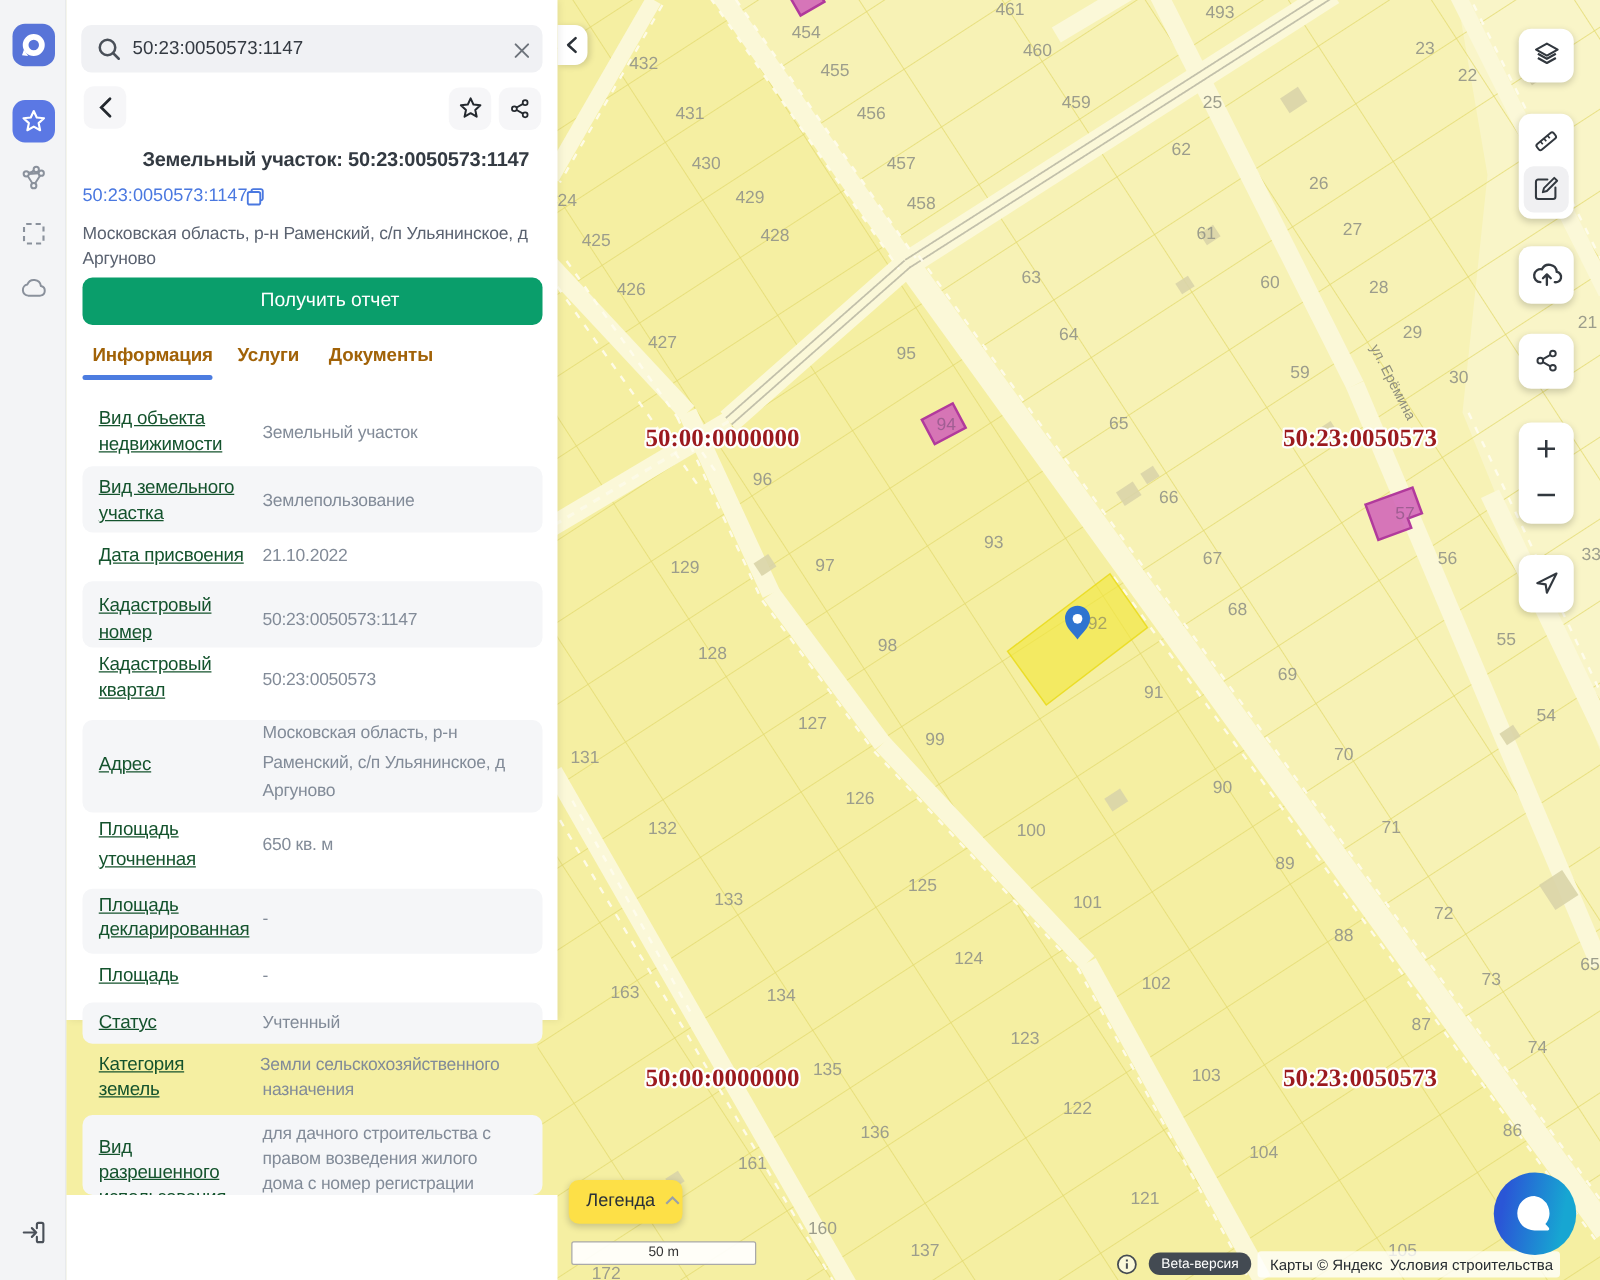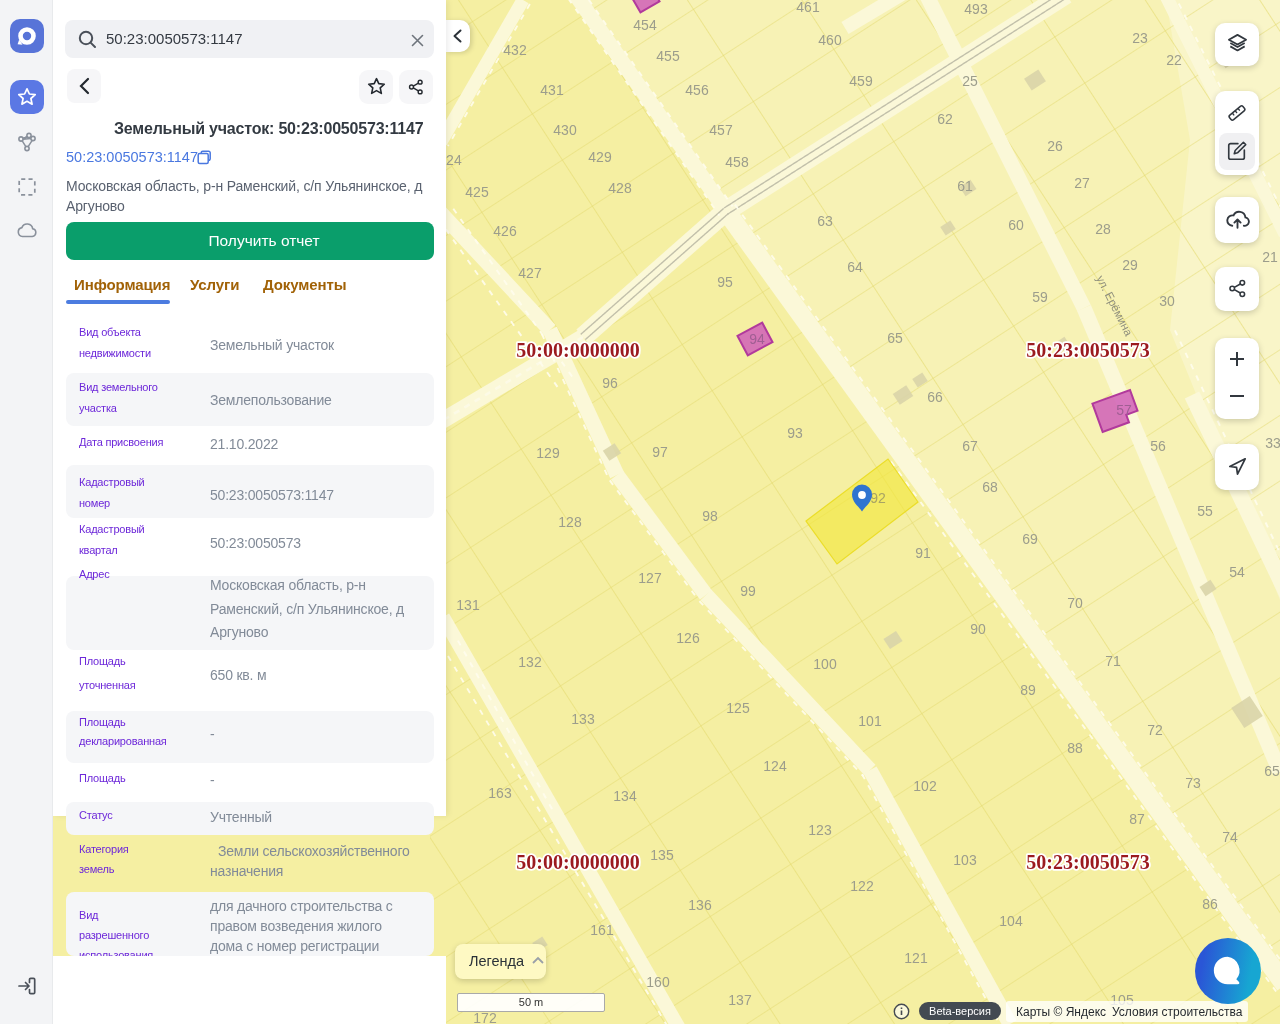--- a/index.html
+++ b/index.html
@@ -10,25 +10,25 @@
 .sbtn { position:absolute; left:10px; width:34px; height:34px; border-radius:10px; }
 #search { position:absolute; left:12px; top:20px; width:369px; height:38px; background:#f0f1f4; border-radius:8px; }
 .sqbtn { position:absolute; width:34px; height:34px; background:#f6f6f8; border-radius:9px; }
 #title { position:absolute; left:13px; top:120px; width:372px; font-size:16px; font-weight:600; color:#333a42; letter-spacing:-0.2px;margin-left:48px; }
 #cadlink { position:absolute; left:13px; top:149px; font-size:14.5px; color:#4a78e0; letter-spacing:0px; }
 #addr { position:absolute; left:13px; top:176px; width:378px; font-size:14px; line-height:20px; color:#5a6270; letter-spacing:-0.15px; }
 #repbtn { position:absolute; left:13px; top:222px; width:368px; height:38px; background:#0a9e6b; border-radius:8px; color:#fff; font-size:15.5px; font-weight:500; text-align:center; line-height:38px;padding-left:28px; }
 .tab { position:absolute; top:276px; font-size:15px; font-weight:600; color:#a16207; letter-spacing:-0.1px; }
 #tabline { position:absolute; left:13px; top:300px; width:104px; height:4px; background:#4c7ce0; border-radius:2px; }
 .grow { position:absolute; left:13px; width:368px; background:#f5f6f8; border-radius:8px; }
-.lab { position:absolute; font-size:11px; font-weight:500; color:#6d28d9; white-space:nowrap; letter-spacing:-0.2px; }
+.lab { position:absolute; font-size:15px; font-weight:500; color:#14532d; white-space:nowrap; letter-spacing:-0.2px;text-decoration:underline; }
 .val { position:absolute; font-size:14px; color:#828b98; white-space:nowrap; letter-spacing:-0.2px; }
 #fade { position:absolute; left:0; top:956px; width:393px; height:72px; background:#fff; }
 .mbtn { position:absolute; left:1215px; width:44px; background:#fff; border-radius:10px; box-shadow:0 2px 6px rgba(0,0,0,.18); }
-#legend { position:absolute; left:455px; top:944px; width:91px; height:35px; background:#fef9c3; border-radius:8px; box-shadow:0 2px 6px rgba(0,0,0,.18); font-size:14.5px; color:#2a3138; line-height:35px; padding-left:14px; }
+#legend { position:absolute; left:455px; top:944px; width:91px; height:35px; background:#fde047; border-radius:8px; box-shadow:0 2px 6px rgba(0,0,0,.18); font-size:14.5px; color:#2a3138; line-height:35px; padding-left:14px; }
 #scale { position:absolute; left:457px; top:993px; width:148px; height:19px; background:rgba(255,255,255,.92); border:1px solid #a9a9a9; border-radius:2px; font-size:11px; color:#333; text-align:center; line-height:17px; }
 #attrbg { position:absolute; left:1006px; top:1001px; width:242px; height:21px; background:rgba(255,255,255,.78); border-radius:3px; }
 .attr { position:absolute; top:1005px; font-size:12px; color:#262b30; }
 #beta { position:absolute; left:919px; top:1002px; width:82px; height:18px; background:#434a52; border-radius:9px; color:#fff; font-size:11px; text-align:center; line-height:18px; }
 #chat { position:absolute; left:1195px; top:938px; width:66px; height:66px; border-radius:50%; background:linear-gradient(100deg,#2a56d6 15%,#17a6d2 80%); }
 #collapse { position:absolute; left:446px; top:20px; width:24px; height:32px; background:#fff; border-radius:0 10px 10px 0; box-shadow:2px 1px 5px rgba(0,0,0,.15); }
 svg.ic { position:absolute; }
 </style></head>
 <body>
 <div id="stage">
@@ -313,39 +313,39 @@
 <div class="lab" style="left:26px;top:436px">Дата присвоения</div>
 <div class="val" style="left:157px;top:436px">21.10.2022</div>
 <div class="grow" style="top:465px;height:53px"></div>
 <div class="lab" style="left:26px;top:476px">Кадастровый</div>
 <div class="lab" style="left:26px;top:497px">номер</div>
 <div class="val" style="left:157px;top:487px">50:23:0050573:1147</div>
 <div class="lab" style="left:26px;top:523px">Кадастровый</div>
 <div class="lab" style="left:26px;top:544px">квартал</div>
 <div class="val" style="left:157px;top:535px">50:23:0050573</div>
 <div class="grow" style="top:576px;height:74px"></div>
-<div class="lab" style="left:26px;top:568px">Адрес</div>
+<div class="lab" style="left:26px;top:603px">Адрес</div>
 <div class="val" style="left:157px;top:577px">Московская область, р-н</div>
 <div class="val" style="left:157px;top:601px">Раменский, с/п Ульянинское, д</div>
 <div class="val" style="left:157px;top:624px">Аргуново</div>
 <div class="lab" style="left:26px;top:655px">Площадь</div>
 <div class="lab" style="left:26px;top:679px">уточненная</div>
 <div class="val" style="left:157px;top:667px">650 кв. м</div>
 <div class="grow" style="top:711px;height:52px"></div>
 <div class="lab" style="left:26px;top:716px">Площадь</div>
 <div class="lab" style="left:26px;top:735px">декларированная</div>
 <div class="val" style="left:157px;top:726px">-</div>
 <div class="lab" style="left:26px;top:772px">Площадь</div>
 <div class="val" style="left:157px;top:772px">-</div>
 <div class="grow" style="top:802px;height:33px"></div>
 <div class="lab" style="left:26px;top:809px">Статус</div>
 <div class="val" style="left:157px;top:809px">Учтенный</div>
 <div class="lab" style="left:26px;top:843px">Категория</div>
 <div class="lab" style="left:26px;top:863px">земель</div>
-<div class="val" style="left:165px;top:843px">Земли сельскохозяйственного</div>
+<div class="val" style="left:155px;top:843px">Земли сельскохозяйственного</div>
 <div class="val" style="left:157px;top:863px">назначения</div>
 <div class="grow" style="top:892px;height:64px"></div>
 <div class="lab" style="left:26px;top:909px">Вид</div>
 <div class="lab" style="left:26px;top:929px">разрешенного</div>
 <div class="lab" style="left:26px;top:949px">использования</div>
 <div class="val" style="left:157px;top:898px">для дачного строительства с</div>
 <div class="val" style="left:157px;top:918px">правом возведения жилого</div>
 <div class="val" style="left:157px;top:938px">дома с номер регистрации</div>
 <div id="fade"></div>
 </div>

